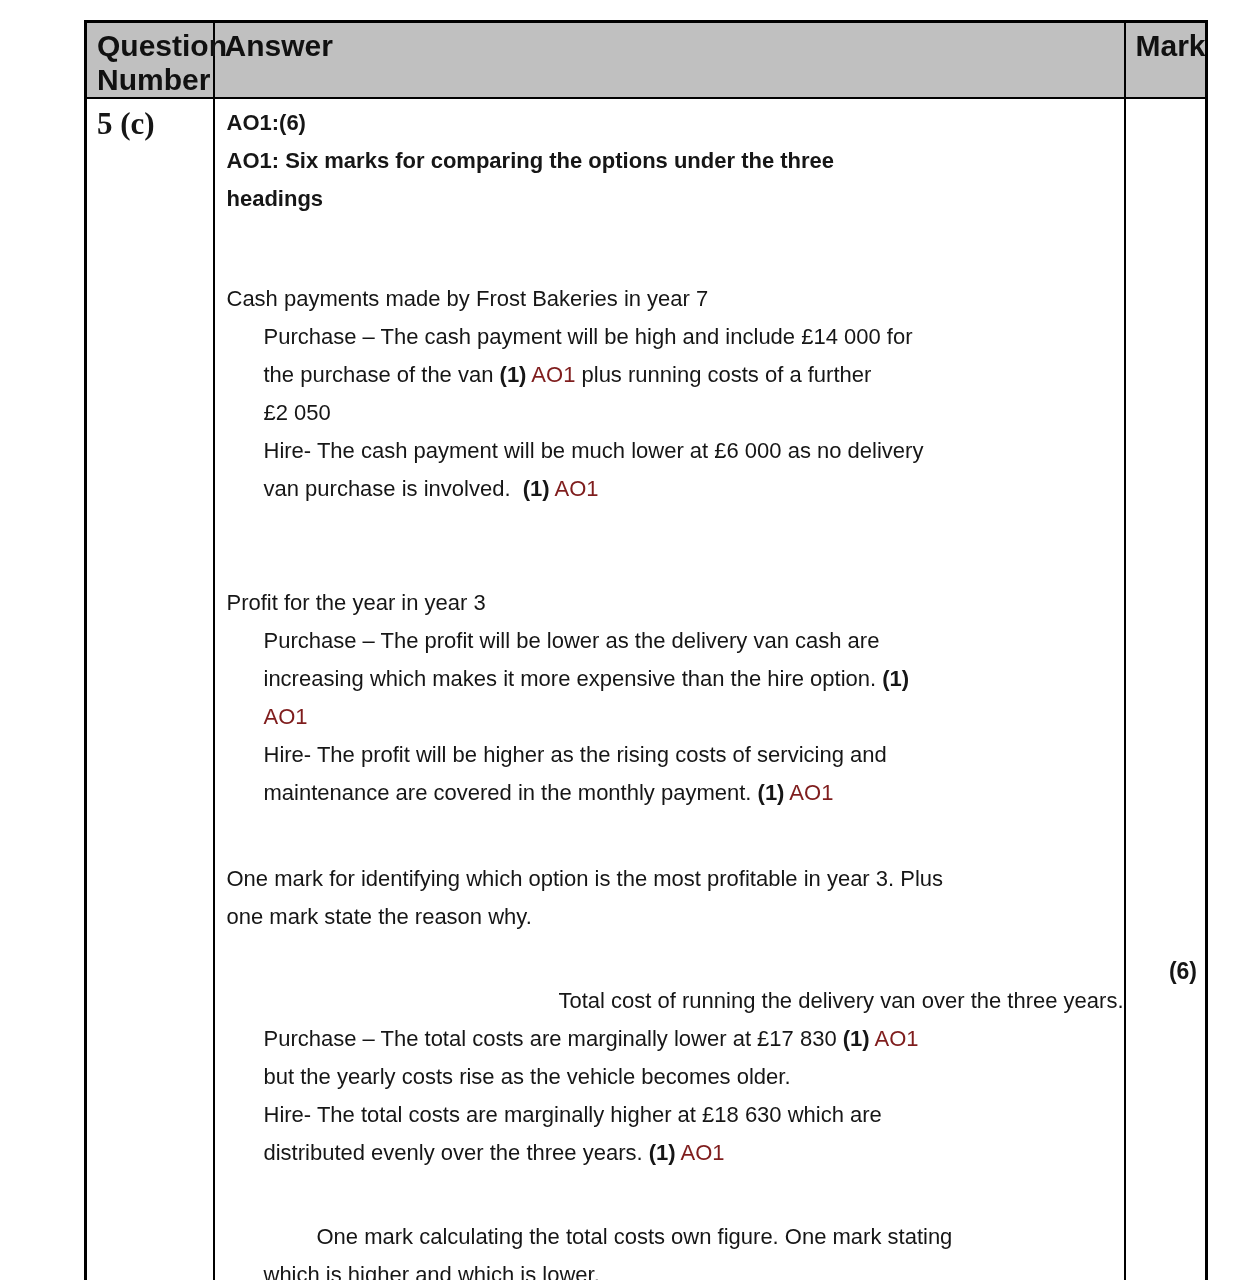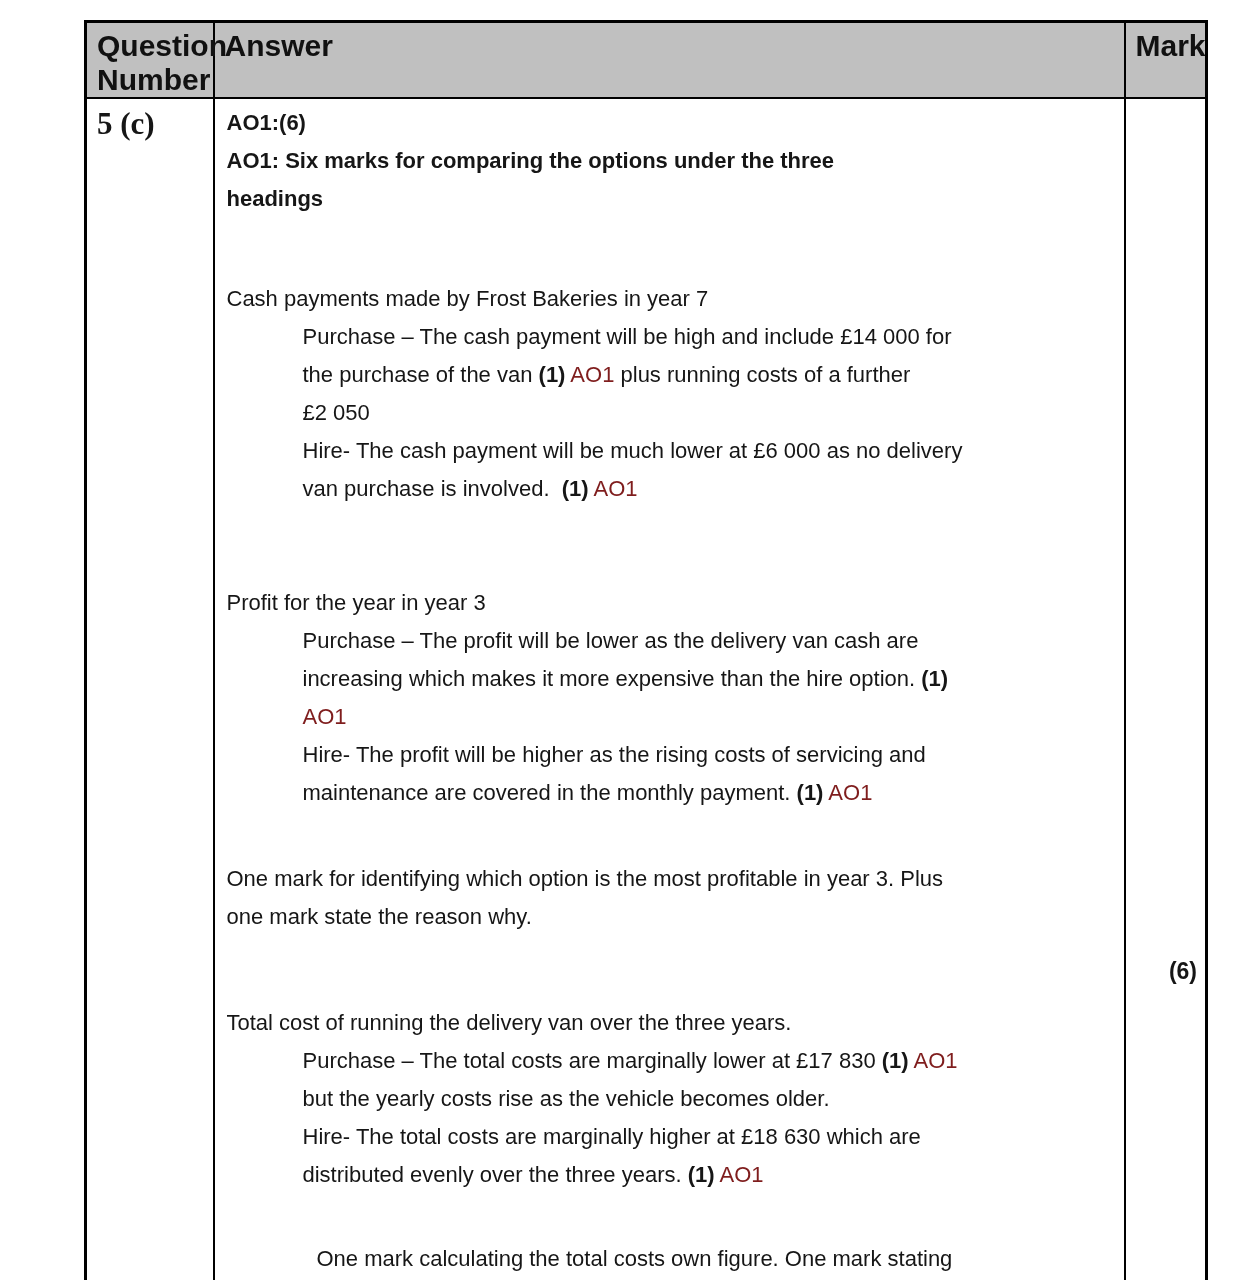--- a/index.html
+++ b/index.html
@@ -51,21 +51,21 @@
   td.mark-cell{
     position:relative;
   }
   .line{
     height:38px;
     line-height:38px;
     font-size:22px;
     white-space:pre;
   }
   .indent0{margin-left:0;}
-  .indent1{margin-left:76px;}
+  .indent1{margin-left:37px;}
   .indent2{margin-left:90px;}
   .line .b{font-weight:700;}
   .line .r{color:#7f1d1d;}
   .mark-value{
     position:absolute;
     top:858px;
     right:8px;
     font-size:23px;
     font-weight:700;
     line-height:28px;
@@ -105,21 +105,21 @@
               <div class="line indent1"><span>Hire- The cash payment will be much lower at £6 000 as no delivery</span></div>
               <div class="line indent1"><span>van purchase is involved.  </span><span class="b">(1)</span><span> </span><span class="r">AO1</span></div>
               <div class="line indent0" style="margin-top: 76px;"><span>Profit for the year in year 3</span></div>
               <div class="line indent1"><span>Purchase – The profit will be lower as the delivery van cash are</span></div>
               <div class="line indent1"><span>increasing which makes it more expensive than the hire option. </span><span class="b">(1)</span></div>
               <div class="line indent1"><span class="r">AO1</span></div>
               <div class="line indent1"><span>Hire- The profit will be higher as the rising costs of servicing and</span></div>
               <div class="line indent1"><span>maintenance are covered in the monthly payment. </span><span class="b">(1)</span><span> </span><span class="r">AO1</span></div>
               <div class="line indent0" style="margin-top: 48px;"><span>One mark for identifying which option is the most profitable in year 3. Plus</span></div>
               <div class="line indent0"><span>one mark state the reason why.</span></div>
-              <div class="line indent0" style="margin-top: 68px;"><span>Total cost of running the delivery van over the three years.</span></div>
+              <div class="line indent0" style="margin-top: 46px; text-align: right;"><span>Total cost of running the delivery van over the three years.</span></div>
               <div class="line indent1"><span>Purchase – The total costs are marginally lower at £17 830 </span><span class="b">(1)</span><span> </span><span class="r">AO1</span></div>
               <div class="line indent1"><span>but the yearly costs rise as the vehicle becomes older.</span></div>
               <div class="line indent1"><span>Hire- The total costs are marginally higher at £18 630 which are</span></div>
               <div class="line indent1"><span>distributed evenly over the three years. </span><span class="b">(1)</span><span> </span><span class="r">AO1</span></div>
               <div class="line indent2" style="margin-top: 46px;"><span>One mark calculating the total costs own figure. One mark stating</span></div>
               <div class="line indent1"><span>which is higher and which is lower.</span></div>
             </div>
         </td>
         <td class="mark-cell">
           <div class="mark-value">(6)</div>

